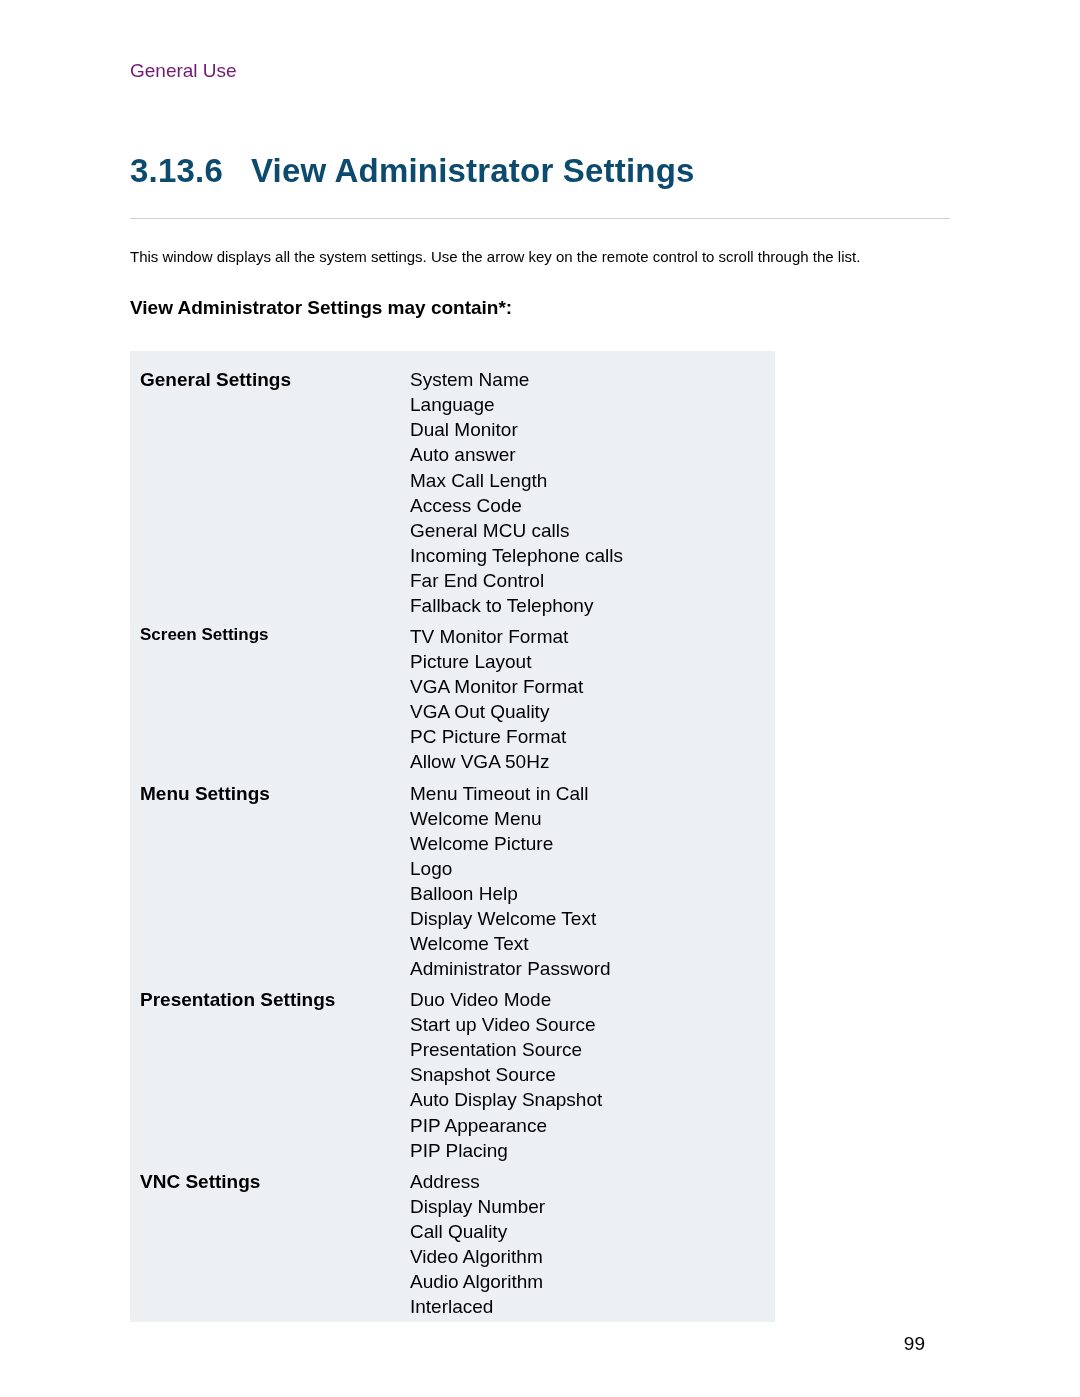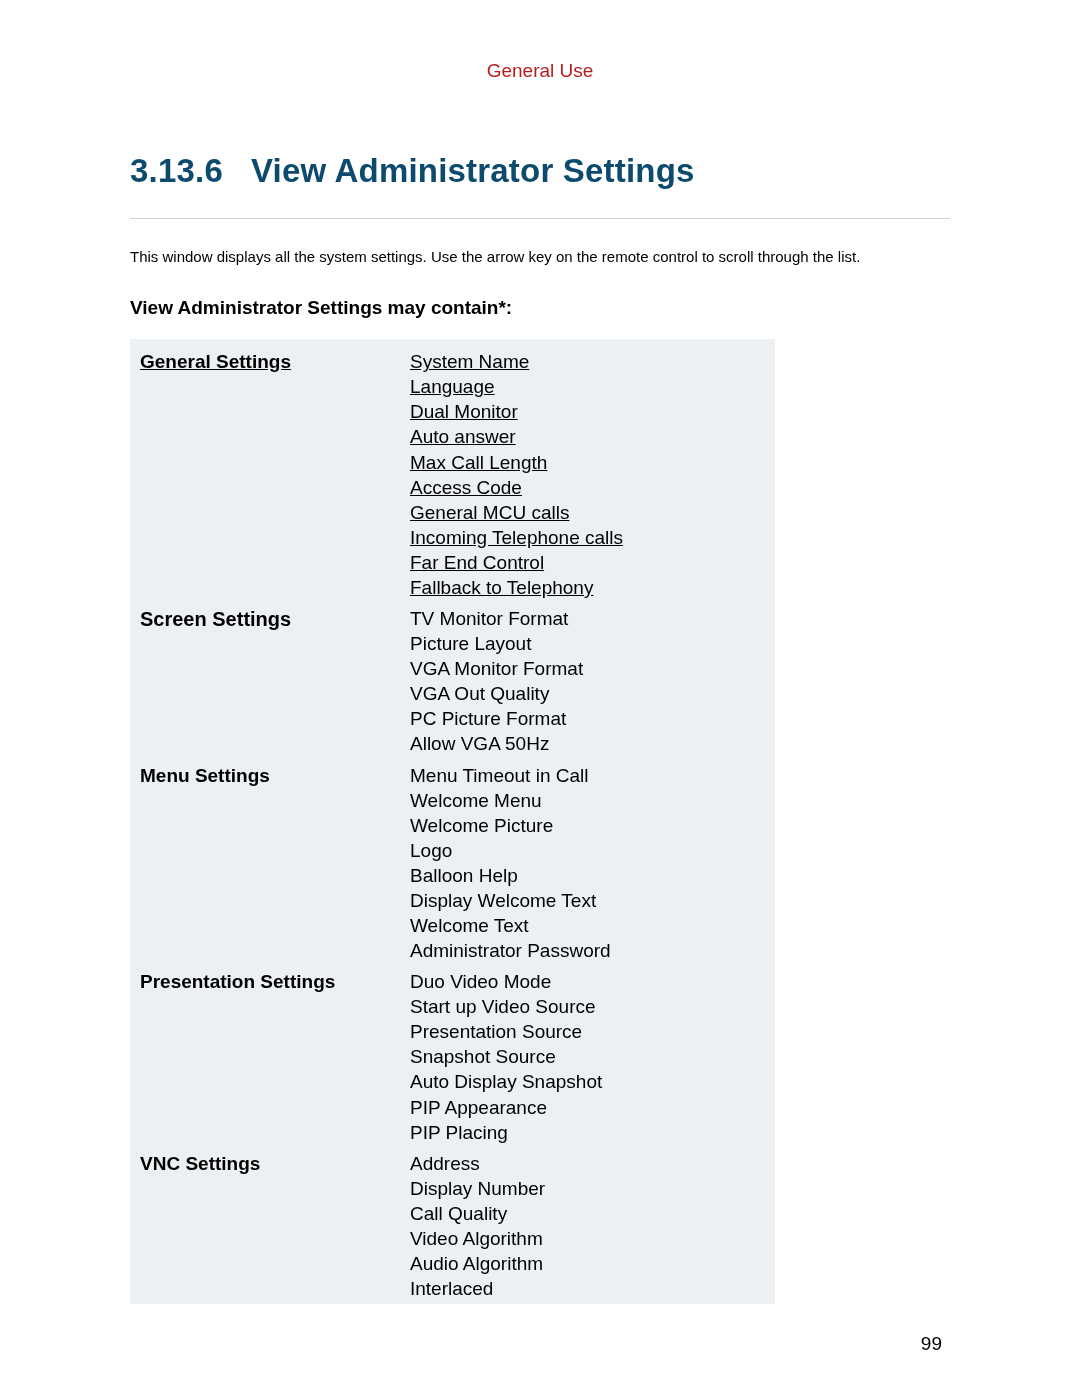--- a/index.html
+++ b/index.html
@@ -11,23 +11,23 @@
     width: 1080px;
     height: 1397px;
     box-sizing: border-box;
     position: relative;
   }
   .page {
     padding: 60px 130px 0 130px;
     box-sizing: border-box;
   }
   .header-right {
-    text-align: center;
+    text-align: left;
     font-size: 19px;
-    color: #b91c1c;
+    color: #701a75;
     margin-bottom: 70px;
   }
   h1 {
     font-size: 33px;
     font-weight: bold;
     color: #0c4a6e;
     margin: 0 0 28px 0;
     letter-spacing: 0.2px;
   }
   h1 .num {
@@ -40,49 +40,48 @@
     margin: 0 0 28px 0;
   }
   .intro {
     font-size: 15px;
     line-height: 1.35;
     margin: 0 0 30px 0;
   }
   .subhead {
     font-size: 19px;
     font-weight: bold;
-    margin: 0 0 20px 0;
+    margin: 0 0 32px 0;
   }
   table.settings {
     border-collapse: collapse;
     width: 645px;
     font-size: 19px;
     background: #ecf0f3;
   }
   table.settings td {
     vertical-align: top;
     padding: 3px 10px 3px 10px;
     line-height: 1.32;
   }
   table.settings td.label {
     width: 250px;
     font-weight: bold;
   }
   table.settings tr.first td {
-    padding-top: 10px;
-    text-decoration: underline;
+    padding-top: 16px;
   }
   .screen-label {
-    font-size: 20px;
+    font-size: 17px;
     font-weight: bold;
   }
   .page-number {
     position: absolute;
     bottom: 42px;
-    right: 138px;
+    right: 155px;
     font-size: 19px;
   }
 </style>
 </head>
 <body>
 
 <div class="page">
 
   <div class="header-right">General Use</div>
 

